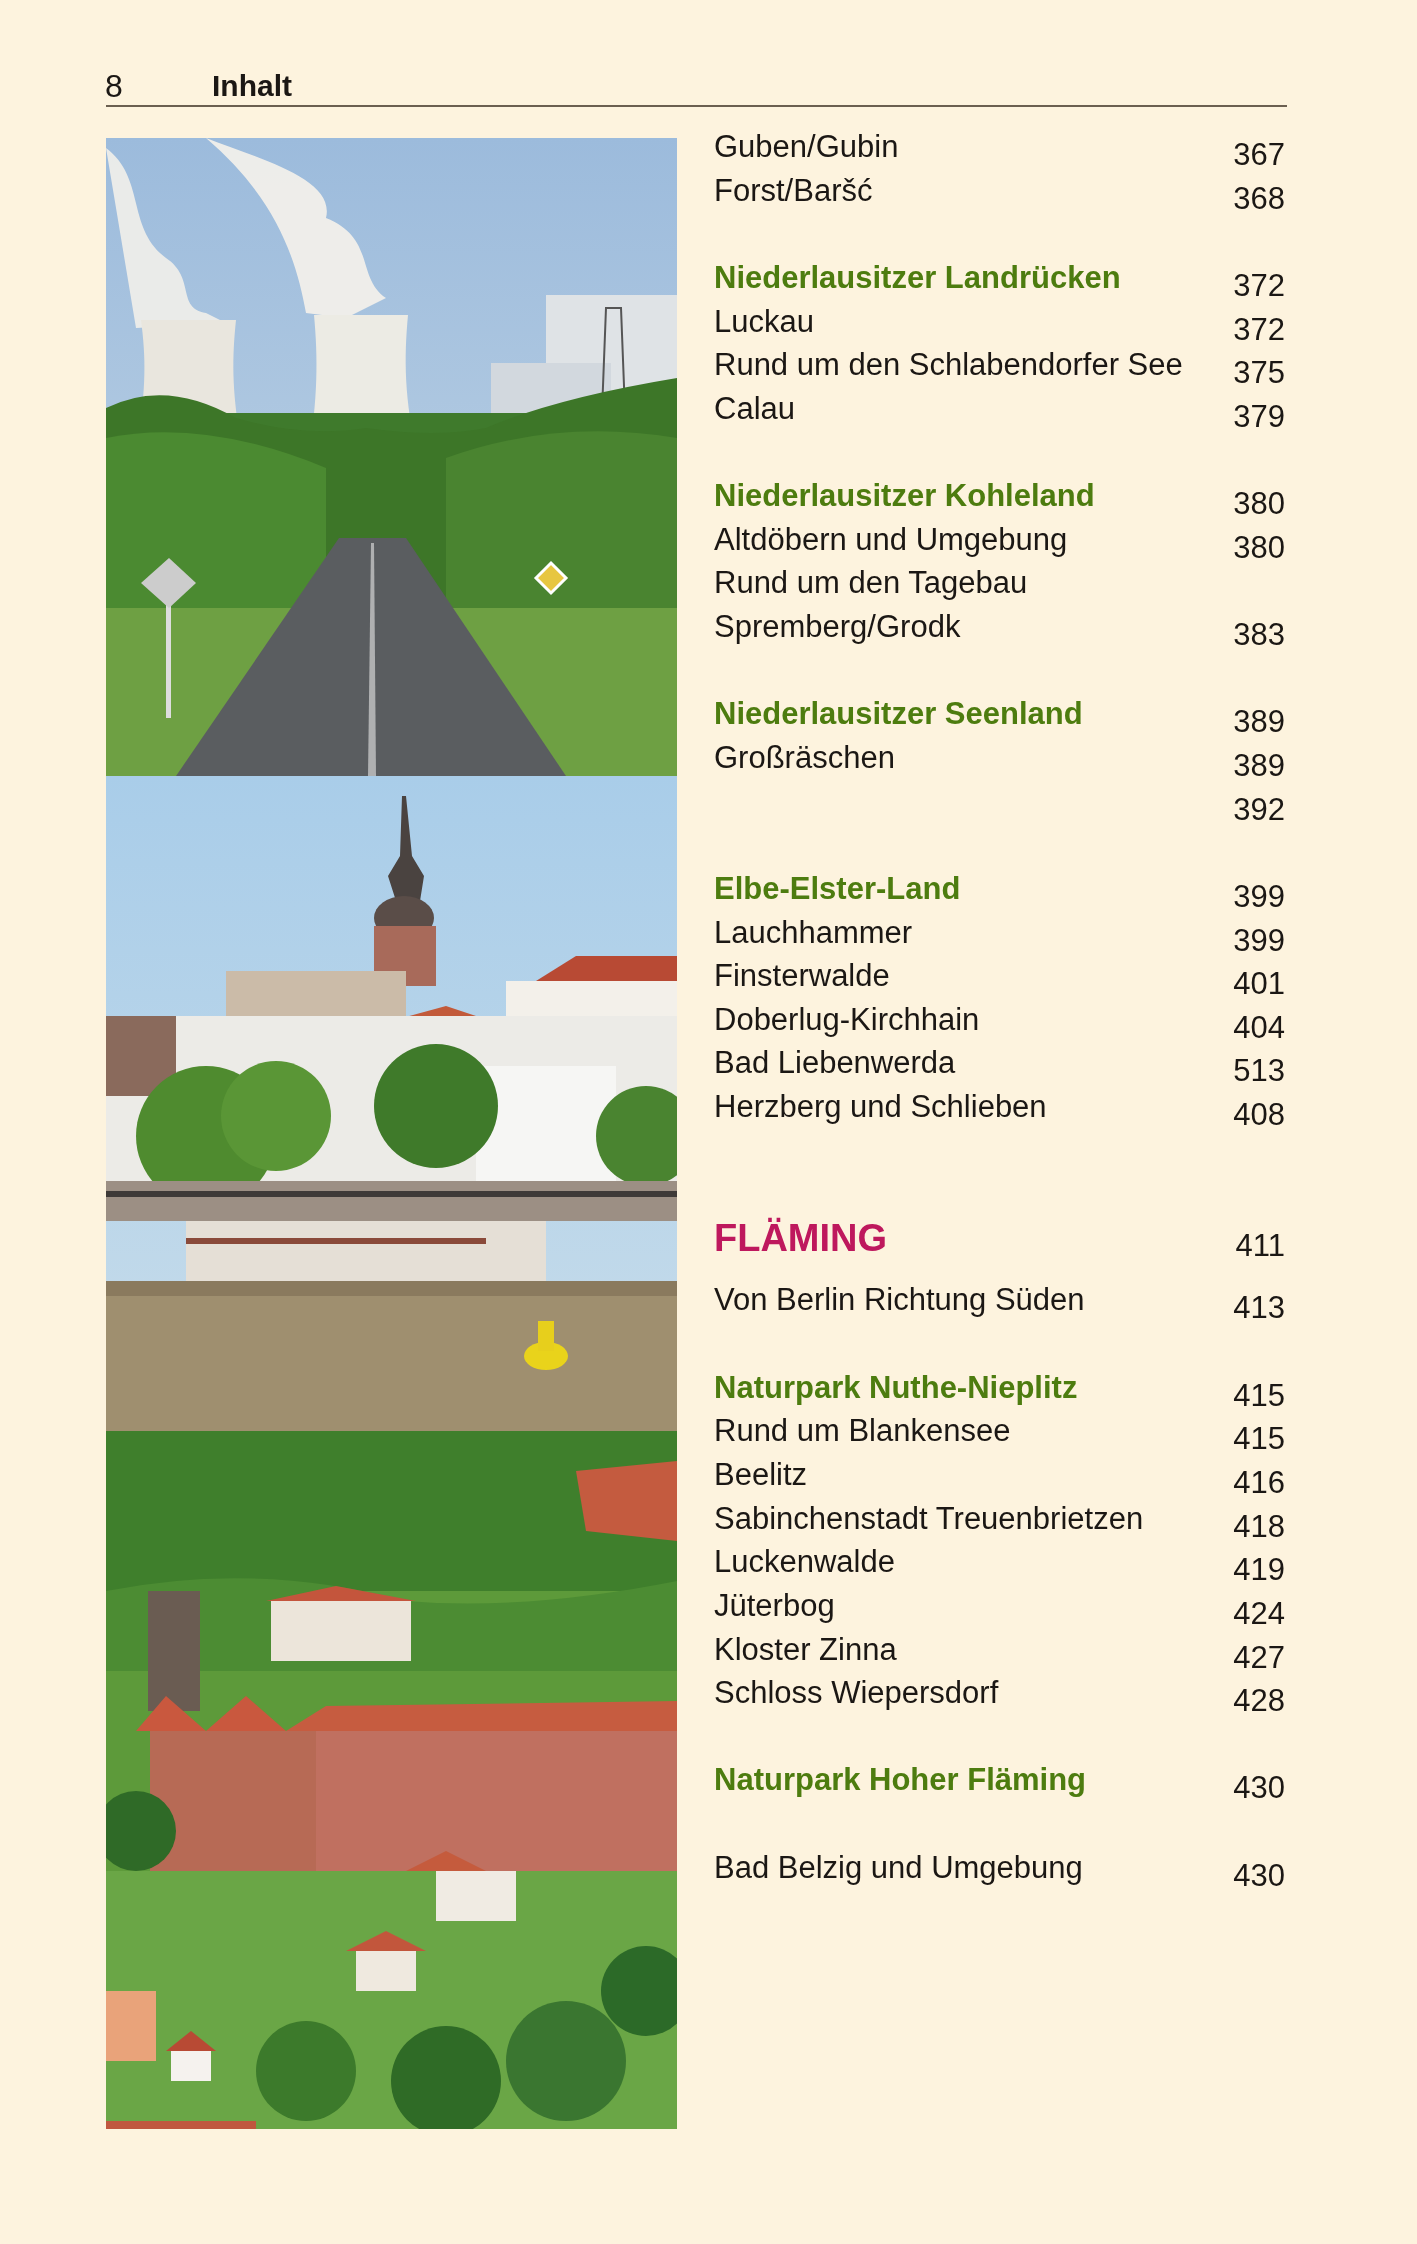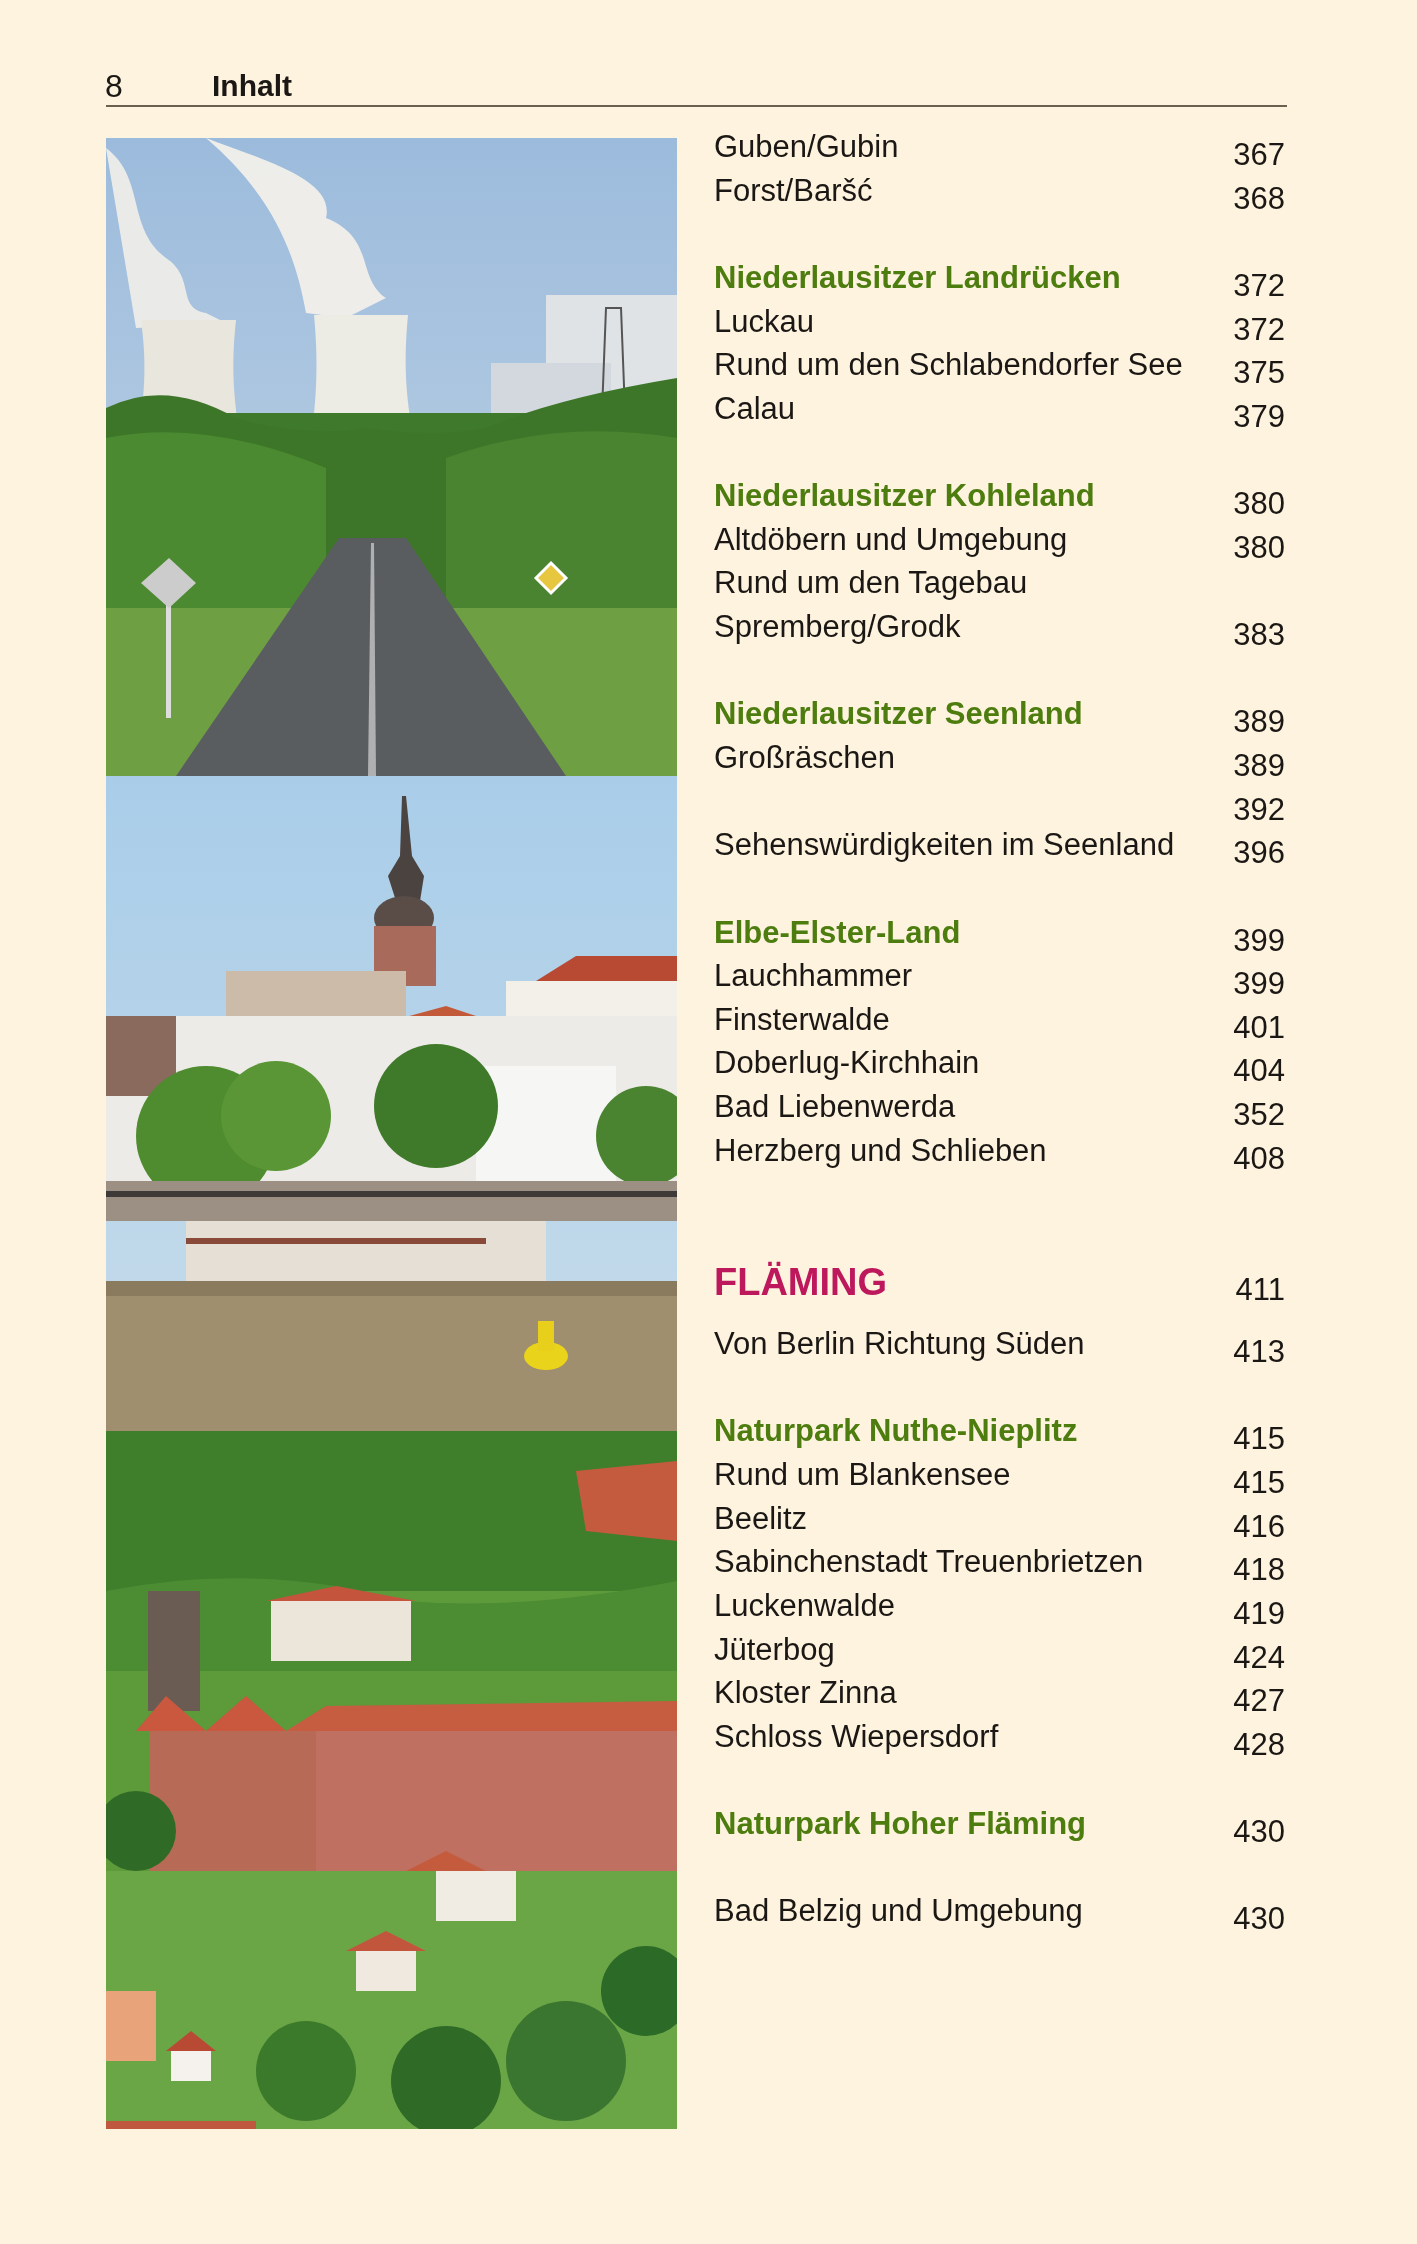--- a/index.html
+++ b/index.html
@@ -175,44 +175,40 @@
       <span class="lbl">Niederlausitzer Seenland</span>
       <span class="pg">389</span>
     </div>
     <div class="row entry">
       <span class="lbl">Großräschen</span>
       <span class="pg">389</span>
     </div>
     <div class="row entry">
       <span class="pg">392</span>
     </div>
-    <div class="row entry">
-      <span class="lbl">Sehenswürdigkeiten im Seenland</span>
-      <span class="pg">396</span>
-    </div>
     <div class="row gap"></div>
     <div class="row sec">
       <span class="lbl">Elbe-Elster-Land</span>
       <span class="pg">399</span>
     </div>
     <div class="row entry">
       <span class="lbl">Lauchhammer</span>
       <span class="pg">399</span>
     </div>
     <div class="row entry">
       <span class="lbl">Finsterwalde</span>
       <span class="pg">401</span>
     </div>
     <div class="row entry">
       <span class="lbl">Doberlug-Kirchhain</span>
       <span class="pg">404</span>
     </div>
     <div class="row entry">
       <span class="lbl">Bad Liebenwerda</span>
-      <span class="pg">352</span>
+      <span class="pg">513</span>
     </div>
     <div class="row entry">
       <span class="lbl">Herzberg und Schlieben</span>
       <span class="pg">408</span>
     </div>
     <div class="row gap"></div>
     <div class="row chap">
       <span class="lbl">FLÄMING</span>
       <span class="pg">411</span>
     </div>

